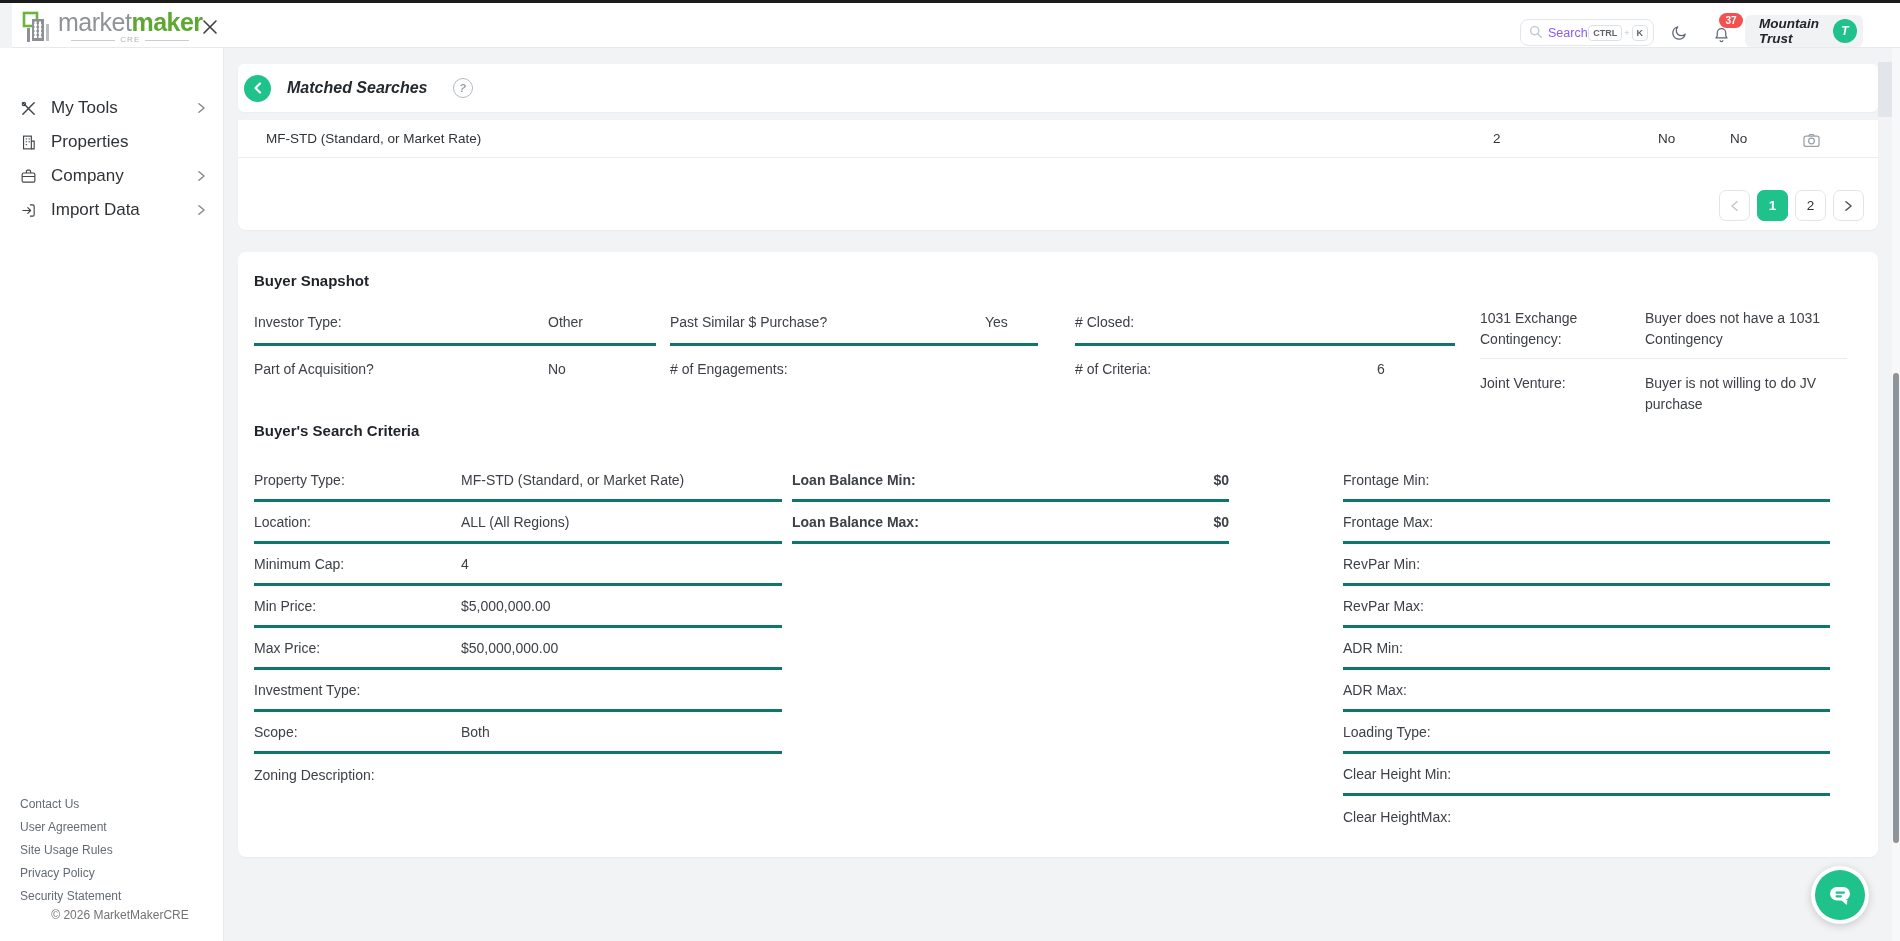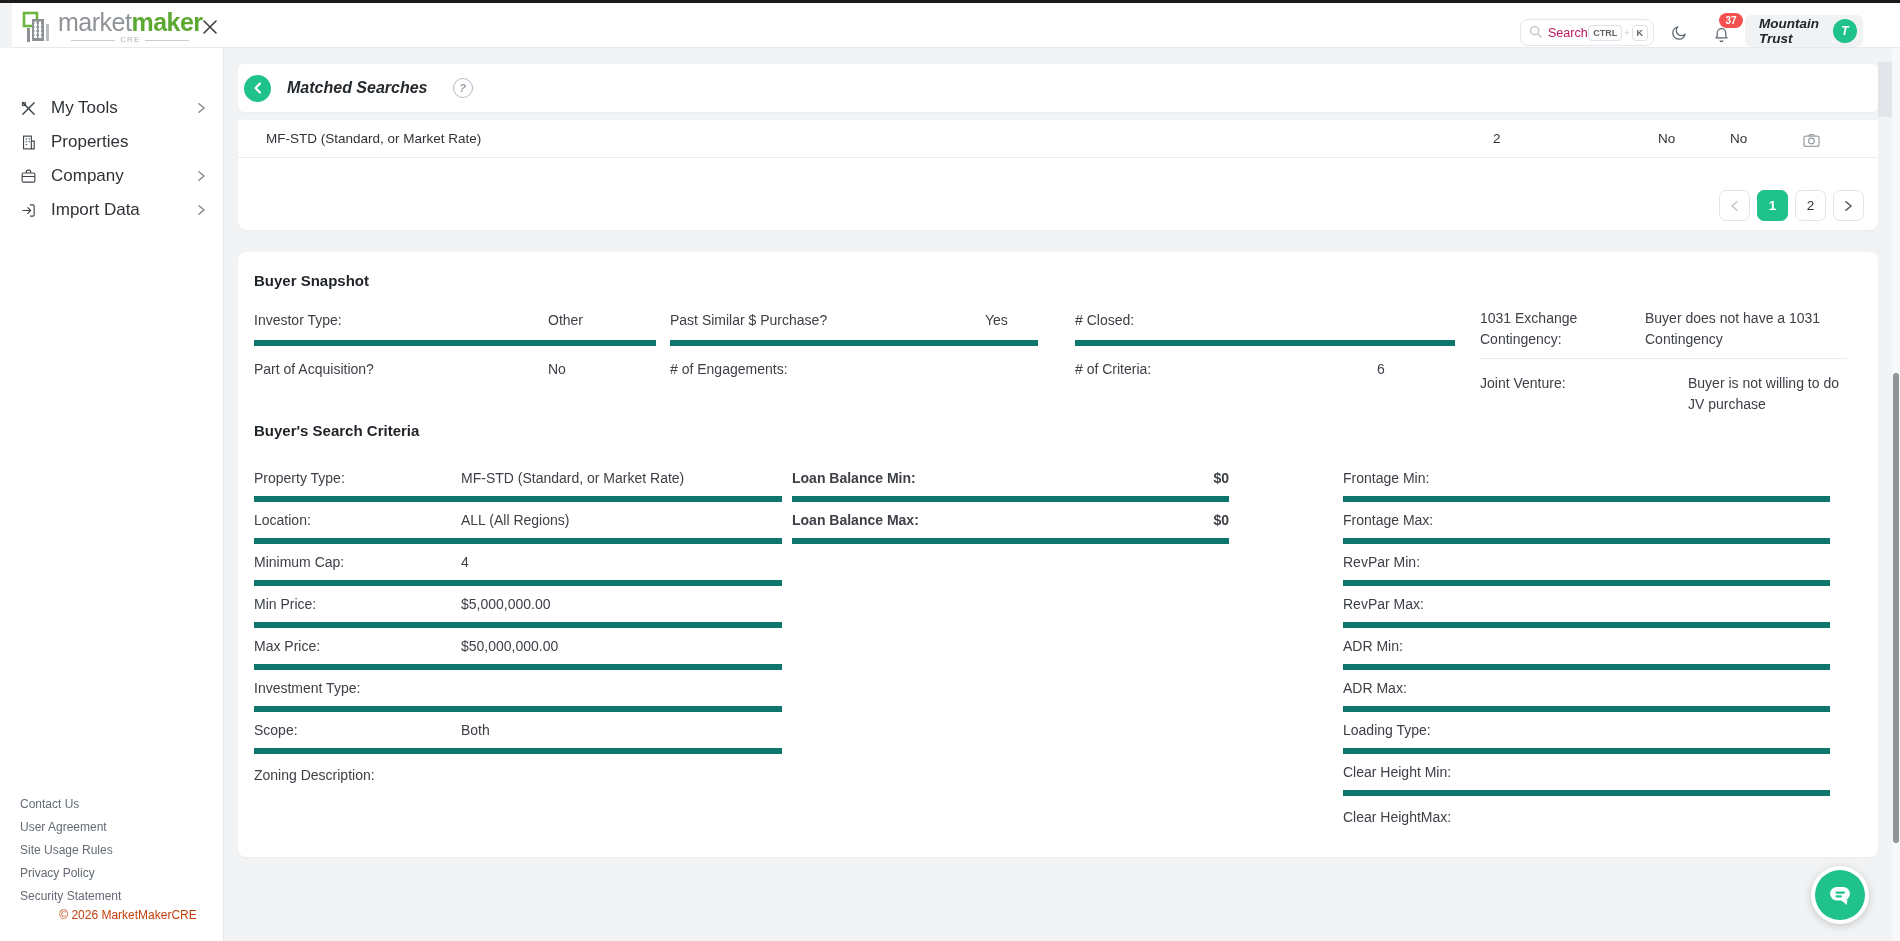--- a/index.html
+++ b/index.html
@@ -16,40 +16,40 @@
   #logo-text { margin-left:6px; line-height:1; }
   #logo-line1 { font-size:25px; letter-spacing:-0.5px; }
   .logo-market { color:#8f9397; }
   .logo-maker { color:#5ca830; font-weight:bold; }
   #logo-sub { display:flex; align-items:center; justify-content:center; gap:5px; margin-top:1px; }
   #logo-sub .rule { height:1px; width:44px; background:#c9ccd0; }
   #logo-sub .cre { font-size:8px; letter-spacing:1px; color:#aeb2b6; }
   #header-close { left:188px; top:14px; width:20px; height:20px; display:flex; align-items:center; justify-content:center; cursor:pointer; }
 
   #search-box { left:1508px; top:16px; width:134px; height:27px; background:#fff; border:1px solid #e3e6ea; border-radius:8px; display:flex; align-items:center; padding:0 5px 0 8px; cursor:text; }
-  #search-placeholder { font-size:12.5px; color:#be185d; margin-left:6px; flex:1; }
+  #search-placeholder { font-size:12.5px; color:#8b5cf6; margin-left:6px; flex:1; }
   .kbd { border:1px solid #dde1e6; border-radius:4px; font-size:9px; font-weight:bold; color:#5f6368; padding:2px 4px; background:#fff; }
   .kbd-plus { font-size:9px; color:#c3c9d2; margin:0 2px; }
 
   #moon-btn { left:1656px; top:19px; width:22px; height:22px; display:flex; align-items:center; justify-content:center; cursor:pointer; }
   #bell-btn { left:1698px; top:21px; width:22px; height:22px; display:flex; align-items:center; justify-content:center; cursor:pointer; }
   #bell-badge { left:1707px; top:10px; min-width:24px; height:15px; background:#f4504f; border-radius:8px; color:#fff; font-size:10px; font-weight:bold; display:flex; align-items:center; justify-content:center; padding:0 4px; }
   #user-chip { left:1733px; top:12px; width:118px; height:32px; background:#f0f2f4; border-radius:6px; display:flex; align-items:center; padding:0 6px 0 14px; cursor:pointer;font-style:italic; }
   #user-name { font-size:13.5px; font-weight:bold; color:#212529; flex:1; }
   #user-avatar { width:24px; height:24px; border-radius:50%; background:#1fc28b; color:#fff; font-size:12px; font-weight:bold; display:flex; align-items:center; justify-content:center; }
 
   
   #sidebar { left:0; top:48px; width:224px; height:893px; background:#fff; border-right:1px solid #e7e9ec; }
   .side-item { position:absolute; left:0; width:224px; height:34px; display:flex; align-items:center; padding:0 18px 0 20px; cursor:pointer; }
   .side-item .lbl { font-size:17px; color:#2f3337; margin-left:14px; flex:1; }
   .side-icon { width:17px; height:17px; display:flex; align-items:center; }
   .side-chev { color:#83898f; display:flex; }
   #side-links { position:absolute; left:0; top:744px; width:224px; display:flex; flex-direction:column; }
   .side-link { font-size:12px; color:#646b74; padding:4.5px 0 4.5px 20px; cursor:pointer; }
-  #copyright { position:absolute; left:16px; top:860px; width:224px; text-align:center; font-size:12px; color:#c2410c; }
+  #copyright { position:absolute; left:8px; top:860px; width:224px; text-align:center; font-size:12px; color:#737373; }
 
   
   #toolbar { left:238px; top:64px; width:1640px; height:48px; background:#fff; border-radius:6px; display:flex; align-items:center; padding-left:6px; box-shadow:0 1px 2px rgba(0,0,0,.03);font-style:italic; }
   #back-btn { width:27px; height:27px; border-radius:50%; background:#1fc28b; display:flex; align-items:center; justify-content:center; cursor:pointer; }
   #toolbar-title { font-size:16px; font-weight:600; color:#24292e; margin-left:16px; }
   #help-btn { width:20px; height:20px; border-radius:50%; border:1.6px solid #b4bac1; color:#9ca3af; font-size:11.5px; font-weight:bold; display:flex; align-items:center; justify-content:center; margin-left:25px; cursor:pointer; }
   #toolbar-right-gap { left:1878px; top:62px; width:22px; height:55px; background:#e2e5e9; }
 
   
   #results-card { left:238px; top:120px; width:1640px; height:110px; background:#fff; border-radius:0 0 8px 8px; box-shadow:0 1px 2px rgba(0,0,0,.04); }
@@ -66,37 +66,37 @@
   .page-btn.disabled { color:#bfc5cc; }
 
   
   #detail-card { left:238px; top:252px; width:1640px; height:605px; background:#fff; border-radius:8px; box-shadow:0 1px 2px rgba(0,0,0,.04);padding-left:28px; }
   .section-title { position:absolute; left:16px; font-size:15px; font-weight:700; color:#1f2328; }
   #snap-title { top:20px; }
   #crit-title { top:170px; }
   .cell { display:flex; align-items:center; font-size:14px; color:#3d4147; }
   .cell .c-label { flex:none; }
   .cell .c-value { flex:1; }
-  .bline { border-bottom:6px solid #0f766e; }
+  .bline { border-bottom:3px solid #0f766e; }
 
   .snap-col { position:absolute; top:48px; }
   #snap-colA { left:16px; width:402px; }
   #snap-colB { left:432px; width:368px; }
   #snap-colC { left:837px; width:380px; }
   #snap-colA .cell, #snap-colB .cell, #snap-colC .cell { height:46px; }
   #snap-colA .c-label { width:294px; }
   #snap-colB .c-label { width:315px; }
   #snap-colC .c-label { width:302px; }
 
   #snap-panel { position:absolute; left:1242px; top:48px; width:367px; }
   .panel-row { display:flex; font-size:14px; color:#3d4147; padding:8px 0; }
   .panel-row .c-label { width:165px; line-height:1.5; }
   .panel-row .c-value { flex:1; line-height:1.5; }
   #panel-row0 { border-bottom:1px solid #e9ebee; }
-  #panel-row1 { padding-top:14px;gap:43px; }
+  #panel-row1 { padding-top:14px; }
 
   .crit-col { position:absolute; top:208px; }
   #crit-col1 { left:16px; width:528px; }
   #crit-col2 { left:554px; width:437px;font-weight:bold; }
   #crit-col3 { left:1105px; width:487px; }
   .crit-col .cell { height:42px; }
   #crit-col1 .c-label { width:207px; }
   #crit-col2 .c-value { text-align:right; }
 
   

